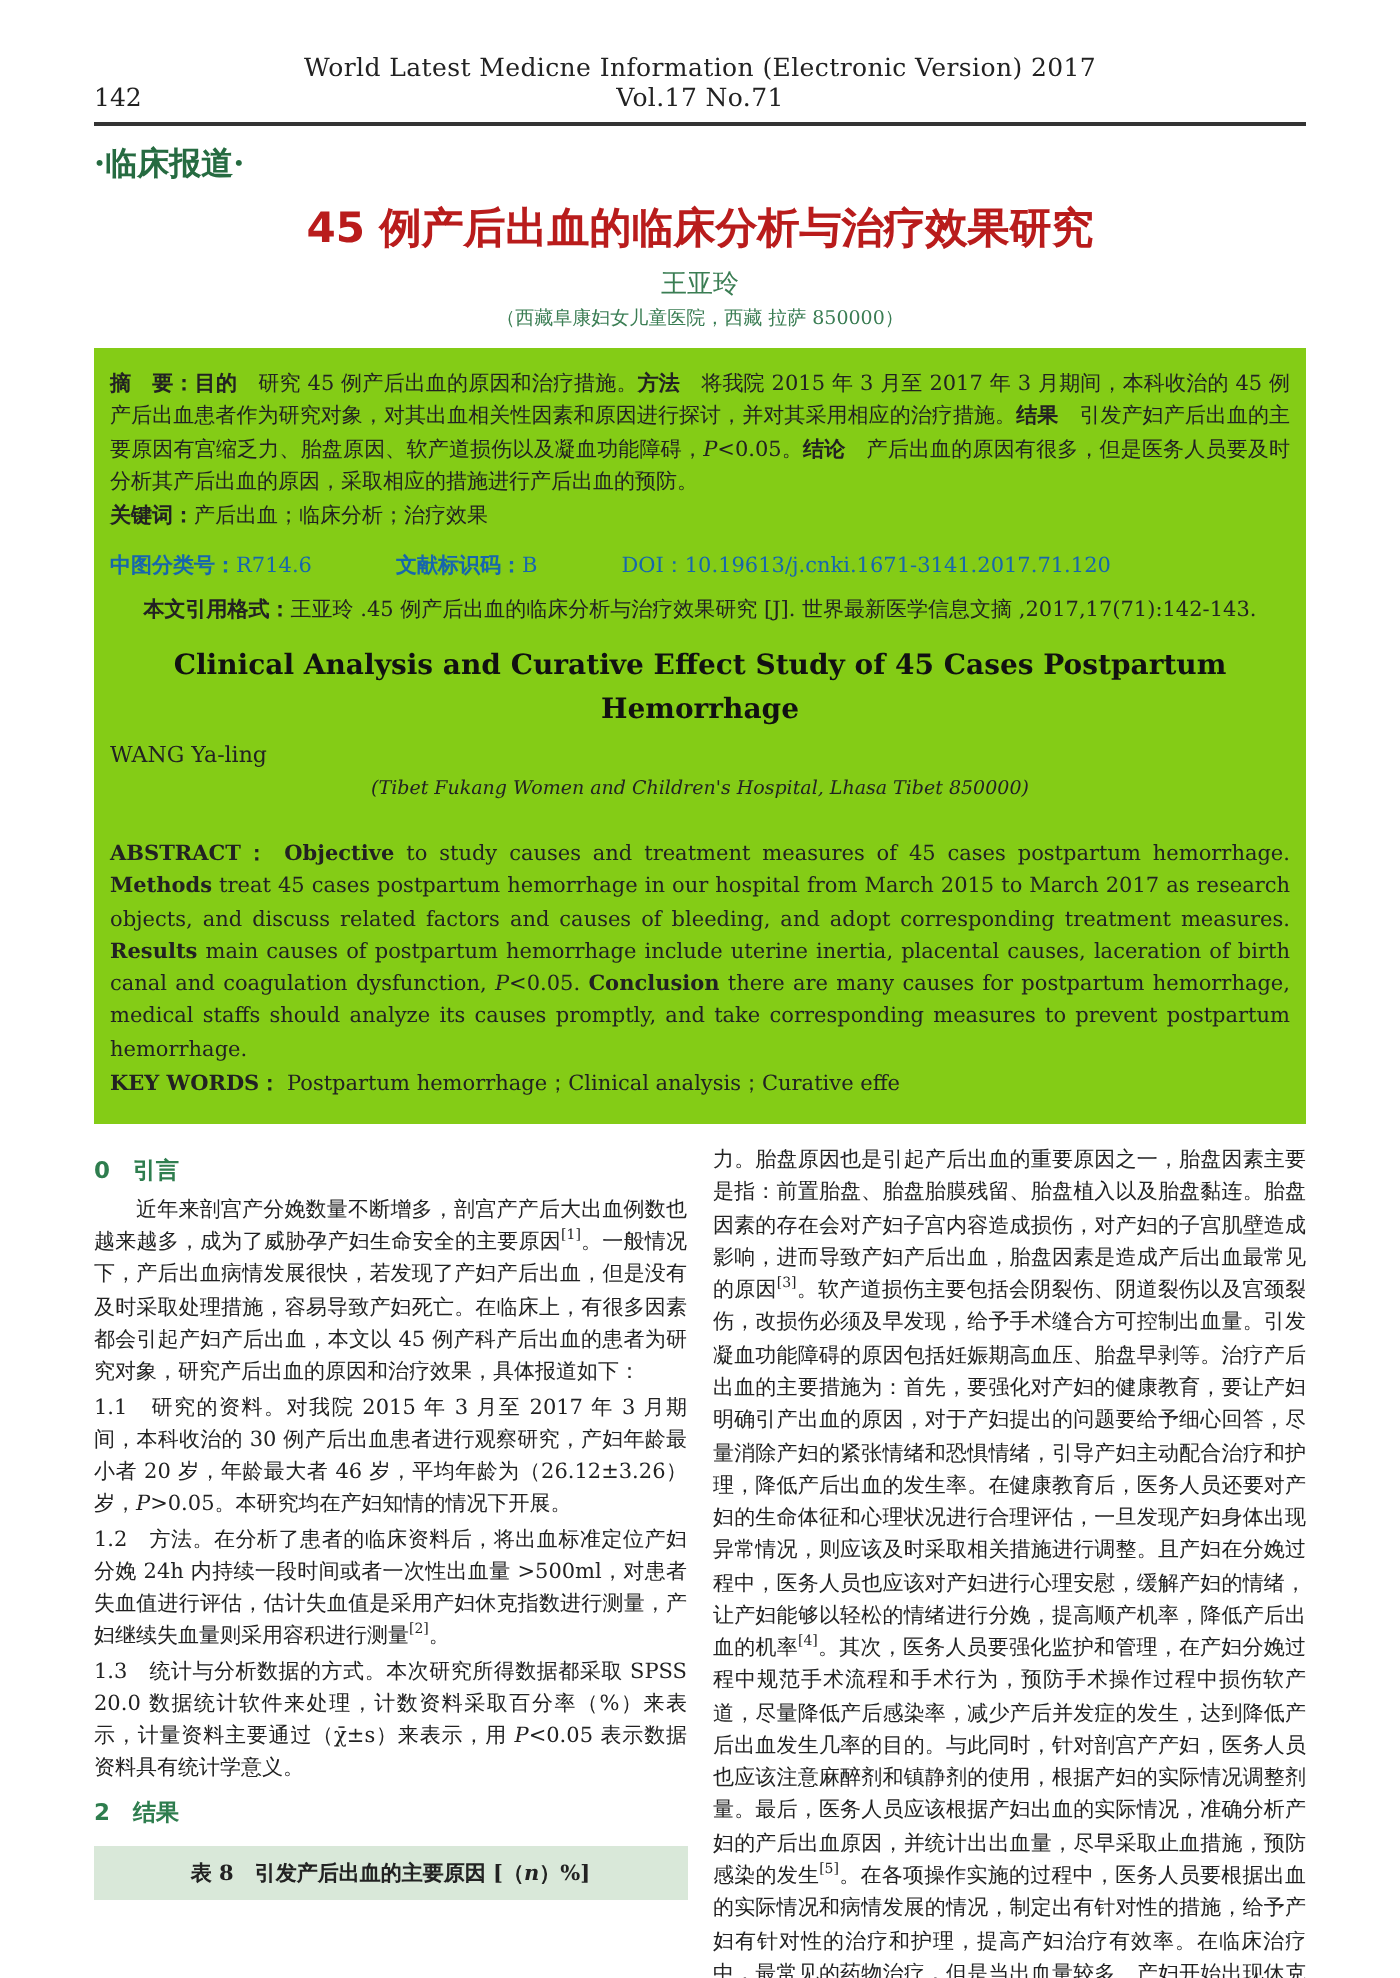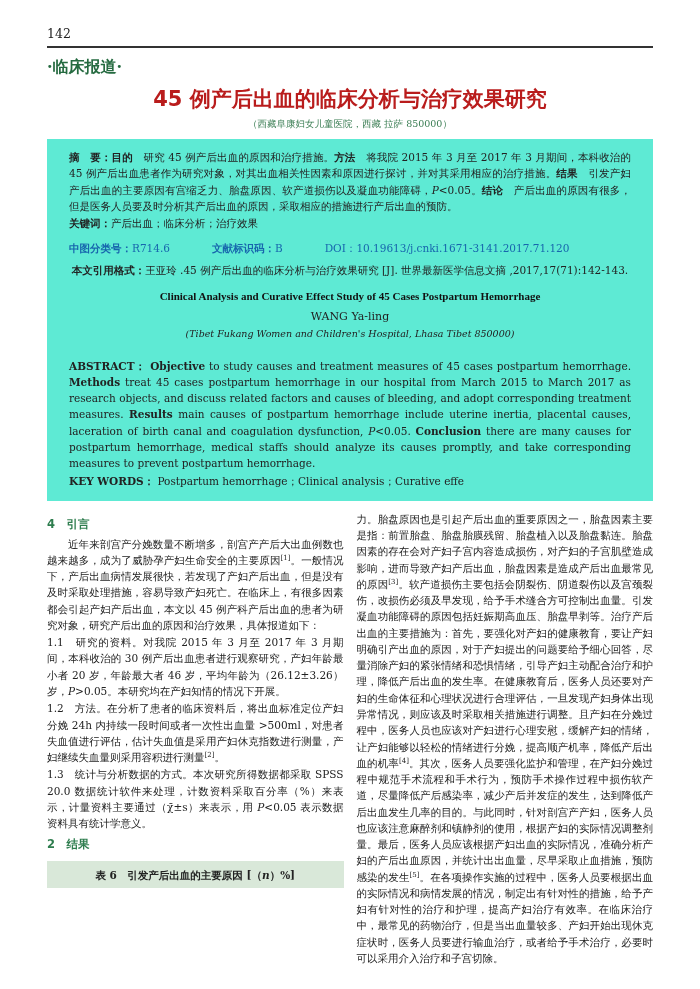--- a/index.html
+++ b/index.html
@@ -13,27 +13,27 @@
   .hdr .jtitle{flex:1;text-align:center;font-size:12.5px;letter-spacing:.2px;}
   .hdr .spacer{width:90px;}
 
   .col-label{margin-top:9px;font-size:16px;font-weight:bold;color:#266b41;}
   .title-cn{text-align:center;font-size:21px;font-weight:bold;color:#b91c1c;margin:7px 0 5px;
             font-family:"DejaVu Sans","Liberation Sans",sans-serif;}
   .author-cn{text-align:center;font-size:13px;color:#3a7d53;margin:2px 0;}
   .affil-cn{text-align:center;font-size:9.5px;color:#3a7d53;margin:2px 0 8px;}
 
   
-  .absbox{background:#5eead4;padding:10px 22px 12px;font-size:10.5px;line-height:1.55;}
+  .absbox{background:#84cc16;padding:10px 8px 12px;font-size:10.5px;line-height:1.55;}
   .abs-cn{text-align:justify;}
   .kw-line{margin-top:1px;}
   .clc-line{color:#1766ad;margin-top:9px;}
   .cite-line{margin-top:5px;text-align:center;}
-  .title-en{text-align:center;font-weight:bold;font-size:11px;margin-top:10px;color:#111;font-family:Liberation Serif, serif;}
-  .author-en{text-align:center;font-size:11px;margin-top:3px;}
+  .title-en{text-align:center;font-weight:bold;font-size:14px;margin-top:10px;color:#111;}
+  .author-en{font-size:11px;margin-top:3px;}
   .affil-en{text-align:center;font-style:italic;font-size:9.5px;margin-top:2px;}
   .abs-en{text-align:justify;margin-top:16px;}
   .kw-en{margin-top:1px;}
 
   
   .cols{display:flex;gap:13px;margin-top:10px;}
   .col{flex:1;min-width:0;font-size:10.5px;line-height:1.55;text-align:justify;}
   .sec-h{color:#2e7d4e;font-weight:bold;font-size:11.5px;margin:5px 0 2px;text-align:left;
          font-family:"DejaVu Sans","Liberation Sans",sans-serif;}
   .para{margin:0 0 1px;}
@@ -47,54 +47,56 @@
   .tbl-title{text-align:center;font-weight:bold;font-size:10.5px;padding:6px 0 5px;color:#222;}
 </style>
 </head>
 <body>
 
 <div class="page">
   <div class="content">
 
     <div class="hdr">
       <div class="pnum">142</div>
+      <div class="jtitle">World Latest Medicne Information (Electronic Version) 2017  Vol.17  No.71</div>
       <div class="spacer"></div>
     </div>
 
     <div class="col-label">·临床报道·</div>
 
     <div class="title-cn">45 例产后出血的临床分析与治疗效果研究</div>
+    <div class="author-cn">王亚玲</div>
     <div class="affil-cn">（西藏阜康妇女儿童医院，西藏  拉萨  850000）</div>
 
     <div class="absbox">
       <div class="abs-cn"><span class="b">摘　要：</span><span class="b">目的</span><span>　研究 45 例产后出血的原因和治疗措施。</span><span class="b">方法</span><span>　将我院 2015 年 3 月至 2017 年 3 月期间，本科收治的 45 例产后出血患者作为研究对象，对其出血相关性因素和原因进行探讨，并对其采用相应的治疗措施。</span><span class="b">结果</span><span>　引发产妇产后出血的主要原因有宫缩乏力、胎盘原因、软产道损伤以及凝血功能障碍，</span><span class="i">P</span><span>&lt;0.05。</span><span class="b">结论</span><span>　产后出血的原因有很多，但是医务人员要及时分析其产后出血的原因，采取相应的措施进行产后出血的预防。</span></div>
       <div class="kw-line"><span class="b">关键词：</span><span>产后出血；临床分析；治疗效果</span></div>
       <div class="clc-line"><span class="b">中图分类号：</span><span>R714.6</span><span>　　　　</span><span class="b">文献标识码：</span><span>B</span><span>　　　　</span><span>DOI：</span><span>10.19613/j.cnki.1671-3141.2017.71.120</span></div>
       <div class="cite-line"><span class="b">本文引用格式：</span><span>王亚玲 .45 例产后出血的临床分析与治疗效果研究 [J]. 世界最新医学信息文摘 ,2017,17(71):142-143.</span></div>
       <div class="title-en">Clinical Analysis and Curative Effect Study of 45 Cases Postpartum Hemorrhage</div>
       <div class="author-en">WANG Ya-ling</div>
       <div class="affil-en">(Tibet Fukang Women and Children's Hospital, Lhasa Tibet 850000)</div>
       <div class="abs-en"><span class="b">ABSTRACT：</span><span> </span><span class="b">Objective</span><span>  to study causes and treatment measures of 45 cases postpartum hemorrhage. </span><span class="b">Methods</span><span>  treat 45 cases postpartum hemorrhage in our hospital from March 2015 to March 2017 as research objects, and discuss related factors and causes of bleeding, and adopt corresponding treatment measures. </span><span class="b">Results</span><span>  main causes of postpartum hemorrhage include uterine inertia, placental causes, laceration of birth canal and coagulation dysfunction, </span><span class="i">P</span><span>&lt;0.05. </span><span class="b">Conclusion</span><span>  there are many causes for postpartum hemorrhage, medical staffs should analyze its causes promptly, and take corresponding measures to prevent postpartum hemorrhage.</span></div>
       <div class="kw-en"><span class="b">KEY WORDS：</span><span>  Postpartum hemorrhage；Clinical analysis；Curative effe</span></div>
     </div>
 
     <div class="cols">
 
       <div class="col">
-        <div class="sec-h">4　引言</div>
+        <div class="sec-h">0　引言</div>
         <p class="para ind"><span>近年来剖宫产分娩数量不断增多，剖宫产产后大出血例数也越来越多，成为了威胁孕产妇生命安全的主要原因</span><sup>[1]</sup><span>。一般情况下，产后出血病情发展很快，若发现了产妇产后出血，但是没有及时采取处理措施，容易导致产妇死亡。在临床上，有很多因素都会引起产妇产后出血，本文以 45 例产科产后出血的患者为研究对象，研究产后出血的原因和治疗效果，具体报道如下：</span></p>
 
         <p class="para"><span>1.1　研究的资料。对我院 2015 年 3 月至 2017 年 3 月期间，本科收治的 30 例产后出血患者进行观察研究，产妇年龄最小者 20 岁，年龄最大者 46 岁，平均年龄为（26.12±3.26）岁，</span><span class="i">P</span><span>&gt;0.05。本研究均在产妇知情的情况下开展。</span></p>
         <p class="para"><span>1.2　方法。在分析了患者的临床资料后，将出血标准定位产妇分娩 24h 内持续一段时间或者一次性出血量 &gt;500ml，对患者失血值进行评估，估计失血值是采用产妇休克指数进行测量，产妇继续失血量则采用容积进行测量</span><sup>[2]</sup><span>。</span></p>
         <p class="para"><span>1.3　统计与分析数据的方式。本次研究所得数据都采取 SPSS 20.0 数据统计软件来处理，计数资料采取百分率（%）来表示，计量资料主要通过（χ̄±s）来表示，用 </span><span class="i">P</span><span>&lt;0.05 表示数据资料具有统计学意义。</span></p>
 
         <div class="sec-h">2　结果</div>
 
         <div class="tblwrap">
-          <div class="tbl-title"><span class="b">表 6　引发产后出血的主要原因 [（</span><span class="b i">n</span><span class="b">）%]</span></div>
+          <div class="tbl-title"><span class="b">表 8　引发产后出血的主要原因 [（</span><span class="b i">n</span><span class="b">）%]</span></div>
 
         </div>
 
       </div>
 
       <div class="col">
         <p class="para"><span>力。胎盘原因也是引起产后出血的重要原因之一，胎盘因素主要是指：前置胎盘、胎盘胎膜残留、胎盘植入以及胎盘黏连。胎盘因素的存在会对产妇子宫内容造成损伤，对产妇的子宫肌壁造成影响，进而导致产妇产后出血，胎盘因素是造成产后出血最常见的原因</span><sup>[3]</sup><span>。软产道损伤主要包括会阴裂伤、阴道裂伤以及宫颈裂伤，改损伤必须及早发现，给予手术缝合方可控制出血量。引发凝血功能障碍的原因包括妊娠期高血压、胎盘早剥等。治疗产后出血的主要措施为：首先，要强化对产妇的健康教育，要让产妇明确引产出血的原因，对于产妇提出的问题要给予细心回答，尽量消除产妇的紧张情绪和恐惧情绪，引导产妇主动配合治疗和护理，降低产后出血的发生率。在健康教育后，医务人员还要对产妇的生命体征和心理状况进行合理评估，一旦发现产妇身体出现异常情况，则应该及时采取相关措施进行调整。且产妇在分娩过程中，医务人员也应该对产妇进行心理安慰，缓解产妇的情绪，让产妇能够以轻松的情绪进行分娩，提高顺产机率，降低产后出血的机率</span><sup>[4]</sup><span>。其次，医务人员要强化监护和管理，在产妇分娩过程中规范手术流程和手术行为，预防手术操作过程中损伤软产道，尽量降低产后感染率，减少产后并发症的发生，达到降低产后出血发生几率的目的。与此同时，针对剖宫产产妇，医务人员也应该注意麻醉剂和镇静剂的使用，根据产妇的实际情况调整剂量。最后，医务人员应该根据产妇出血的实际情况，准确分析产妇的产后出血原因，并统计出出血量，尽早采取止血措施，预防感染的发生</span><sup>[5]</sup><span>。在各项操作实施的过程中，医务人员要根据出血的实际情况和病情发展的情况，制定出有针对性的措施，给予产妇有针对性的治疗和护理，提高产妇治疗有效率。在临床治疗中，最常见的药物治疗，但是当出血量较多、产妇开始出现休克症状时，医务人员要进行输血治疗，或者给予手术治疗，必要时可以采用介入治疗和子宫切除。</span></p>
 
       </div>
 

